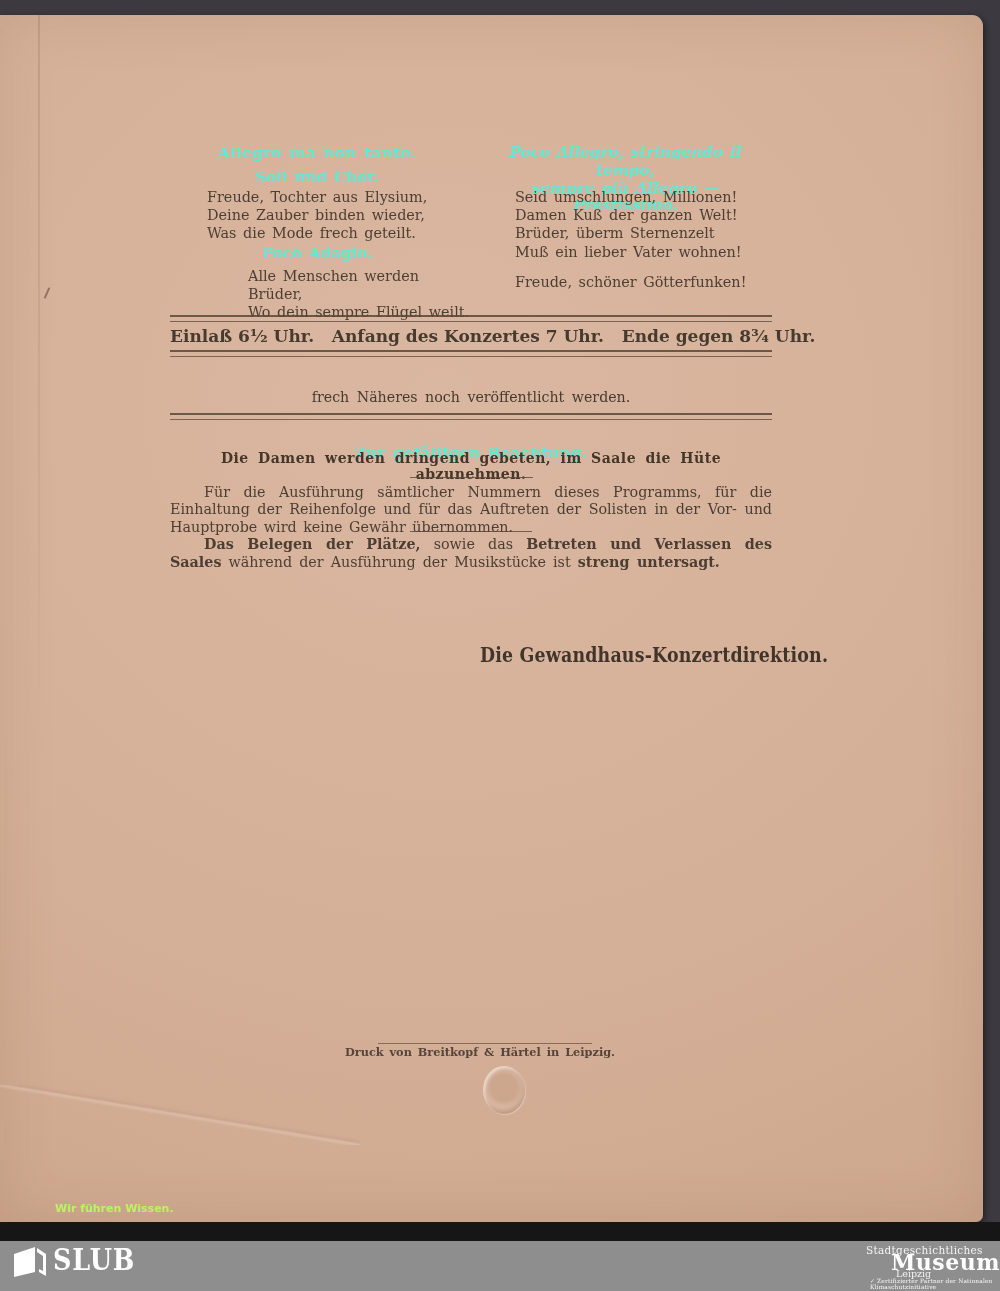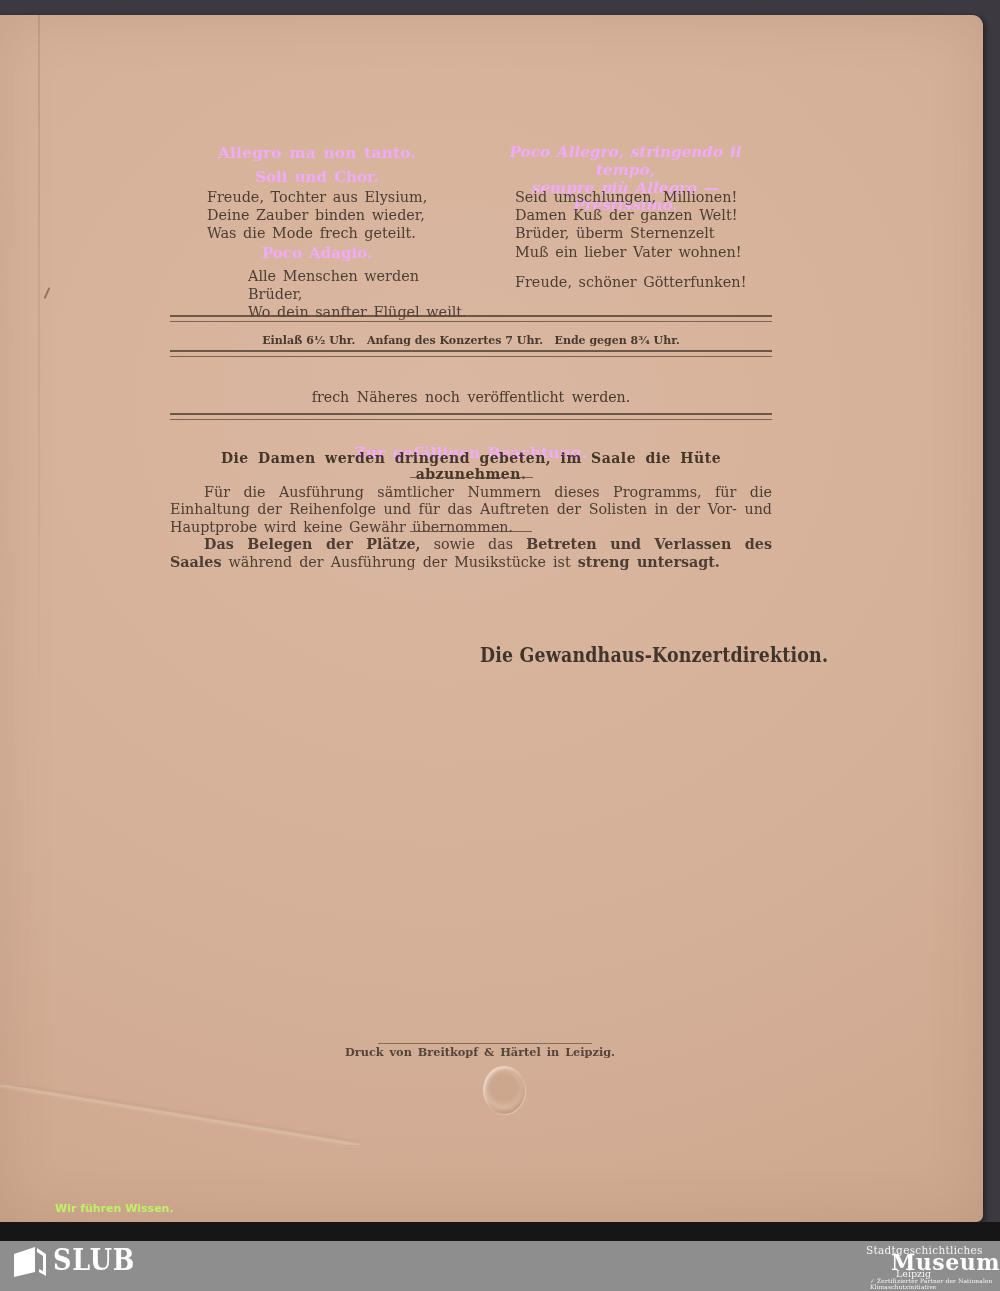--- a/index.html
+++ b/index.html
@@ -14,21 +14,21 @@
   .gap-strip{position:absolute;left:0;top:1222px;width:1000px;height:19px;background:#171617;}
   .crease-v{position:absolute;left:38px;top:15px;width:2px;height:730px;
         background:linear-gradient(to bottom, rgba(95,62,45,.16), rgba(95,62,45,.06) 70%, transparent);}
   .crease-d{position:absolute;left:0;top:1085px;width:360px;height:60px;
         background:linear-gradient(to top right, transparent 47%, rgba(255,244,236,.22) 50%, rgba(120,80,60,.07) 52%, transparent 55%);}
   .speck{position:absolute;left:46px;top:287px;width:2px;height:12px;background:rgba(90,65,50,.55);transform:rotate(24deg);border-radius:2px;}
   
   .t{position:absolute;color:#4c3e33;}
   .b{font-weight:bold;}
   .ctr{text-align:center;}
-  .h{font-weight:bold;color:#f0abfc;}
+  .h{font-weight:bold;color:#5eead4;}
   .stanza{font-size:14.4px;line-height:18.2px;word-spacing:2px;}
   .lg{font-size:19px;color:#443528;}
   .pre{white-space:pre;}
   .just{text-align:justify;}
   .dr{position:absolute;left:170px;width:602px;height:4px;
       border-top:2px solid rgba(90,72,56,.85);border-bottom:1px solid rgba(90,72,56,.75);}
   .sr{position:absolute;border-top:1.5px solid rgba(90,72,56,.8);}
   .stamp{position:absolute;left:483px;top:1066px;width:42px;height:48px;border-radius:50%;
       background:radial-gradient(circle at 50% 45%, rgba(150,105,80,.10) 0 38%, rgba(255,250,245,.14) 58%, transparent 75%);
       box-shadow:inset 2px 2px 3px rgba(255,252,248,.5), inset -2px -3px 4px rgba(140,95,70,.22), 1px 1px 1px rgba(255,250,245,.3);}
@@ -59,39 +59,39 @@
   <div class="t h ctr" style="left:205px;top:144px;width:224px;font-size:15.2px;letter-spacing:.3px;word-spacing:2px;">Allegro ma non tanto.</div>
   <div class="t h ctr" style="left:205px;top:168px;width:224px;font-size:15px;word-spacing:2px;">Soli und Chor.</div>
   <div class="t stanza" style="left:207px;top:188px;width:230px;">
       <div>Freude, Tochter aus Elysium,</div>
       <div>Deine Zauber binden wieder,</div>
       <div>Was die Mode frech geteilt.</div>
     </div>
   <div class="t h ctr" style="left:205px;top:244px;width:224px;font-size:15px;word-spacing:2px;">Poco Adagio.</div>
   <div class="t stanza" style="left:204px;top:267px;width:230px;margin-left:44px;">
       <div>Alle Menschen werden Brüder,</div>
-      <div>Wo dein sanfter Flügel weilt.</div>
+      <div>Wo dein sempre Flügel weilt.</div>
     </div>
 
   <div class="t h ctr" style="left:483px;top:144px;width:285px;font-size:15.2px;line-height:17.8px;word-spacing:1.5px;font-style:italic;">
     <div>Poco Allegro, stringendo il tempo,</div>
     <div>sempre più Allegro — Prestissimo.</div>
   </div>
   <div class="t stanza" style="left:515px;top:188px;width:240px;">
       <div>Seid umschlungen, Millionen!</div>
       <div>Damen Kuß der ganzen Welt!</div>
       <div>Brüder, überm Sternenzelt</div>
       <div>Muß ein lieber Vater wohnen!</div>
     </div>
   <div class="t stanza" style="left:515px;top:273px;width:240px;">
       <div>Freude, schöner Götterfunken!</div>
     </div>
 
   <div class="dr" style="top:315px;"></div>
-  <div class="t b ctr pre" style="left:170px;top:334px;width:602px;font-size:11px;color:#473a2e;">Einlaß 6¹⁄₂ Uhr.   Anfang des Konzertes 7 Uhr.   Ende gegen 8³⁄₄ Uhr.</div>
+  <div class="t b ctr pre" style="left:170px;top:326px;width:602px;font-size:17px;color:#473a2e;">Einlaß 6¹⁄₂ Uhr.   Anfang des Konzertes 7 Uhr.   Ende gegen 8³⁄₄ Uhr.</div>
   <div class="dr" style="top:350px;"></div>
 
   <div class="t ctr" style="left:170px;top:389px;width:602px;font-size:14.2px;color:#473a2e;word-spacing:3px;">frech Näheres noch veröffentlicht werden.</div>
   <div class="dr" style="top:413px;"></div>
 
   <div class="t h ctr" style="left:170px;top:444px;width:602px;font-size:15px;letter-spacing:.3px;word-spacing:2px;">Zur gefälligen Beachtung.</div>
   <div class="t b ctr" style="left:170px;top:450px;width:602px;font-size:14px;letter-spacing:.5px;word-spacing:4px;color:#443629;">Die Damen werden dringend gebeten, im Saale die Hüte abzunehmen.</div>
   <div class="sr" style="left:410px;top:477px;width:123px;"></div>
   <div class="t just" style="left:170px;top:484px;width:602px;font-size:14.3px;line-height:17.3px;text-indent:34px;word-spacing:2px;">Für die Ausführung sämtlicher Nummern dieses Programms, für die Einhaltung der Reihenfolge und für das Auftreten der Solisten in der Vor- und Hauptprobe wird keine Gewähr übernommen.</div>
   <div class="sr" style="left:410px;top:531px;width:122px;"></div>

